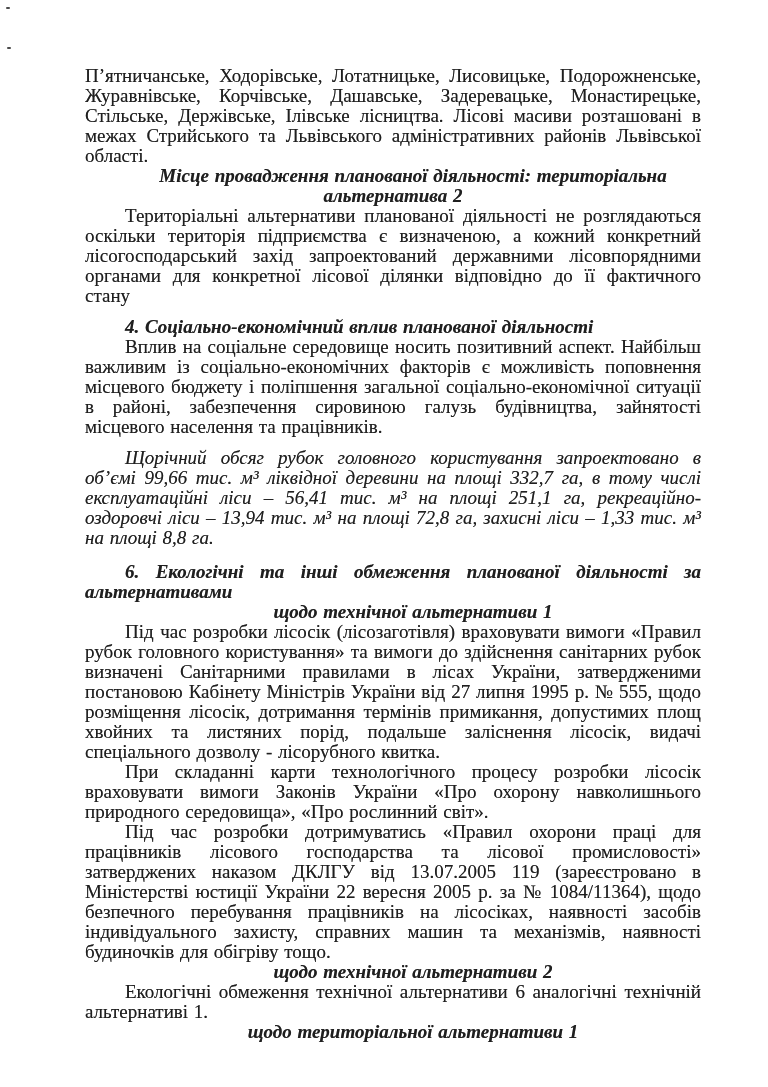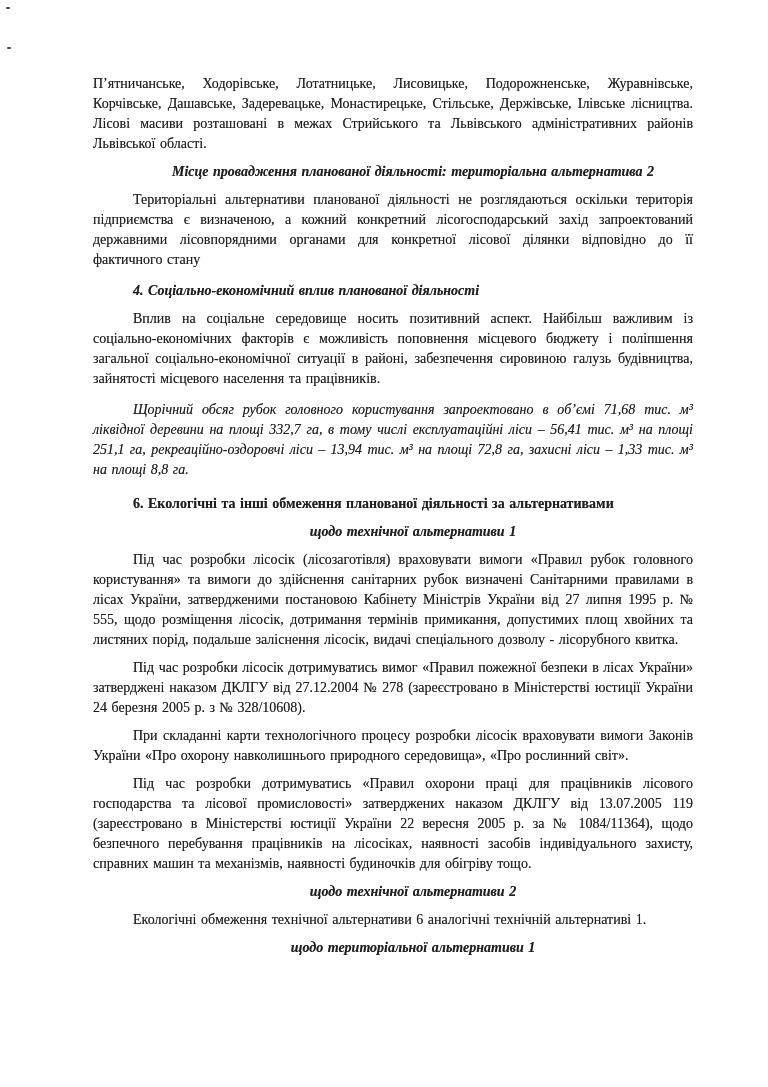--- a/index.html
+++ b/index.html
@@ -16,33 +16,33 @@
     font-family: "Liberation Serif", "DejaVu Serif", serif;
     color: #1f1f1f;
   }
   .text-block {
     position: absolute;
     left: 85px;
     top: 66px;
     width: 616px;
   }
   .blk {
-    font-size: 14px;
+    font-size: 19px;
     line-height: 20px;
     text-align: justify;
-    margin: 8px;
+    margin: 0;
     word-spacing: 1px;
     text-shadow: 0 0 0.5px rgba(20,20,20,0.55);
   }
   .indent { text-indent: 40px; }
   .no-indent { text-indent: 0; }
   .bold { font-weight: bold; }
   .bolditalic { font-weight: bold; font-style: italic; text-align: center; }
   .gap-top { margin-top: 11px; font-style: italic; }
-  .gap-top-lg { margin-top: 14px; }
+  .gap-top-lg { margin-top: 14px; font-style: italic; }
   .scan-mark {
     position: absolute;
     background: #4a4a4a;
     border-radius: 1px;
   }
   .scan-mark.m1 { left: 6px; top: 7px; width: 4px; height: 2px; }
   .scan-mark.m2 { left: 7px; top: 47px; width: 4px; height: 2px; }
 </style>
 </head>
 <body>
@@ -59,29 +59,28 @@
     <p class="blk indent bolditalic">Місце провадження планованої діяльності: територіальна альтернатива 2</p>
 
     <p class="blk indent">Територіальні альтернативи планованої діяльності не розглядаються оскільки територія підприємства є визначеною, а кожний конкретний лісогосподарський захід запроектований державними лісовпорядними органами для конкретної лісової ділянки відповідно до її фактичного стану</p>
 
     <p class="blk indent bold gap-top">4. Соціально-економічний вплив планованої діяльності</p>
 
     <p class="blk indent">Вплив на соціальне середовище носить позитивний аспект. Найбільш важливим із соціально-економічних факторів є можливість поповнення місцевого бюджету і поліпшення загальної соціально-економічної ситуації в районі, забезпечення сировиною галузь будівництва, зайнятості місцевого населення та працівників.</p>
 
 
 
-    <p class="blk indent gap-top">Щорічний обсяг рубок головного користування запроектовано в об’ємі 71,68 тис. м³ ліквідної деревини на площі 332,7 га, в тому числі експлуатаційні ліси – 56,41 тис. м³ на площі 251,1 га, рекреаційно-оздоровчі ліси – 13,94 тис. м³ на площі 72,8 га, захисні ліси – 1,33 тис. м³ на площі 8,8 га.</p>
+    <p class="blk indent gap-top">Щорічний обсяг рубок головного користування запроектовано в об’ємі 99,66 тис. м³ ліквідної деревини на площі 332,7 га, в тому числі експлуатаційні ліси – 56,41 тис. м³ на площі 251,1 га, рекреаційно-оздоровчі ліси – 13,94 тис. м³ на площі 72,8 га, захисні ліси – 1,33 тис. м³ на площі 8,8 га.</p>
 
     <p class="blk indent bold gap-top-lg">6. Екологічні та інші обмеження планованої діяльності за альтернативами</p>
 
     <p class="blk indent bolditalic">щодо технічної альтернативи 1</p>
 
     <p class="blk indent">Під час розробки лісосік (лісозаготівля) враховувати вимоги «Правил рубок головного користування» та вимоги до здійснення санітарних рубок визначені Санітарними правилами в лісах України, затвердженими постановою Кабінету Міністрів України від 27 липня 1995 р. № 555, щодо розміщення лісосік, дотримання термінів примикання, допустимих площ хвойних та листяних порід, подальше заліснення лісосік, видачі спеціального дозволу - лісорубного квитка.</p>
 
-    <p class="blk indent">Під час розробки лісосік дотримуватись вимог «Правил пожежної безпеки в лісах України» затверджені наказом ДКЛГУ від 27.12.2004 № 278 (зареєстровано в Міністерстві юстиції України 24 березня 2005 р. з № 328/10608).</p>
 
     <p class="blk indent">При складанні карти технологічного процесу розробки лісосік враховувати вимоги Законів України «Про охорону навколишнього природного середовища», «Про рослинний світ».</p>
 
     <p class="blk indent">Під час розробки дотримуватись «Правил охорони праці для працівників лісового господарства та лісової промисловості» затверджених наказом ДКЛГУ від 13.07.2005 119 (зареєстровано в Міністерстві юстиції України 22 вересня 2005 р. за № 1084/11364), щодо безпечного перебування працівників на лісосіках, наявності засобів індивідуального захисту, справних машин та механізмів, наявності будиночків для обігріву тощо.</p>
 
     <p class="blk indent bolditalic">щодо технічної альтернативи 2</p>
 
     <p class="blk indent">Екологічні обмеження технічної альтернативи 6 аналогічні технічній альтернативі 1.</p>
 
     <p class="blk indent bolditalic">щодо територіальної альтернативи 1</p>

